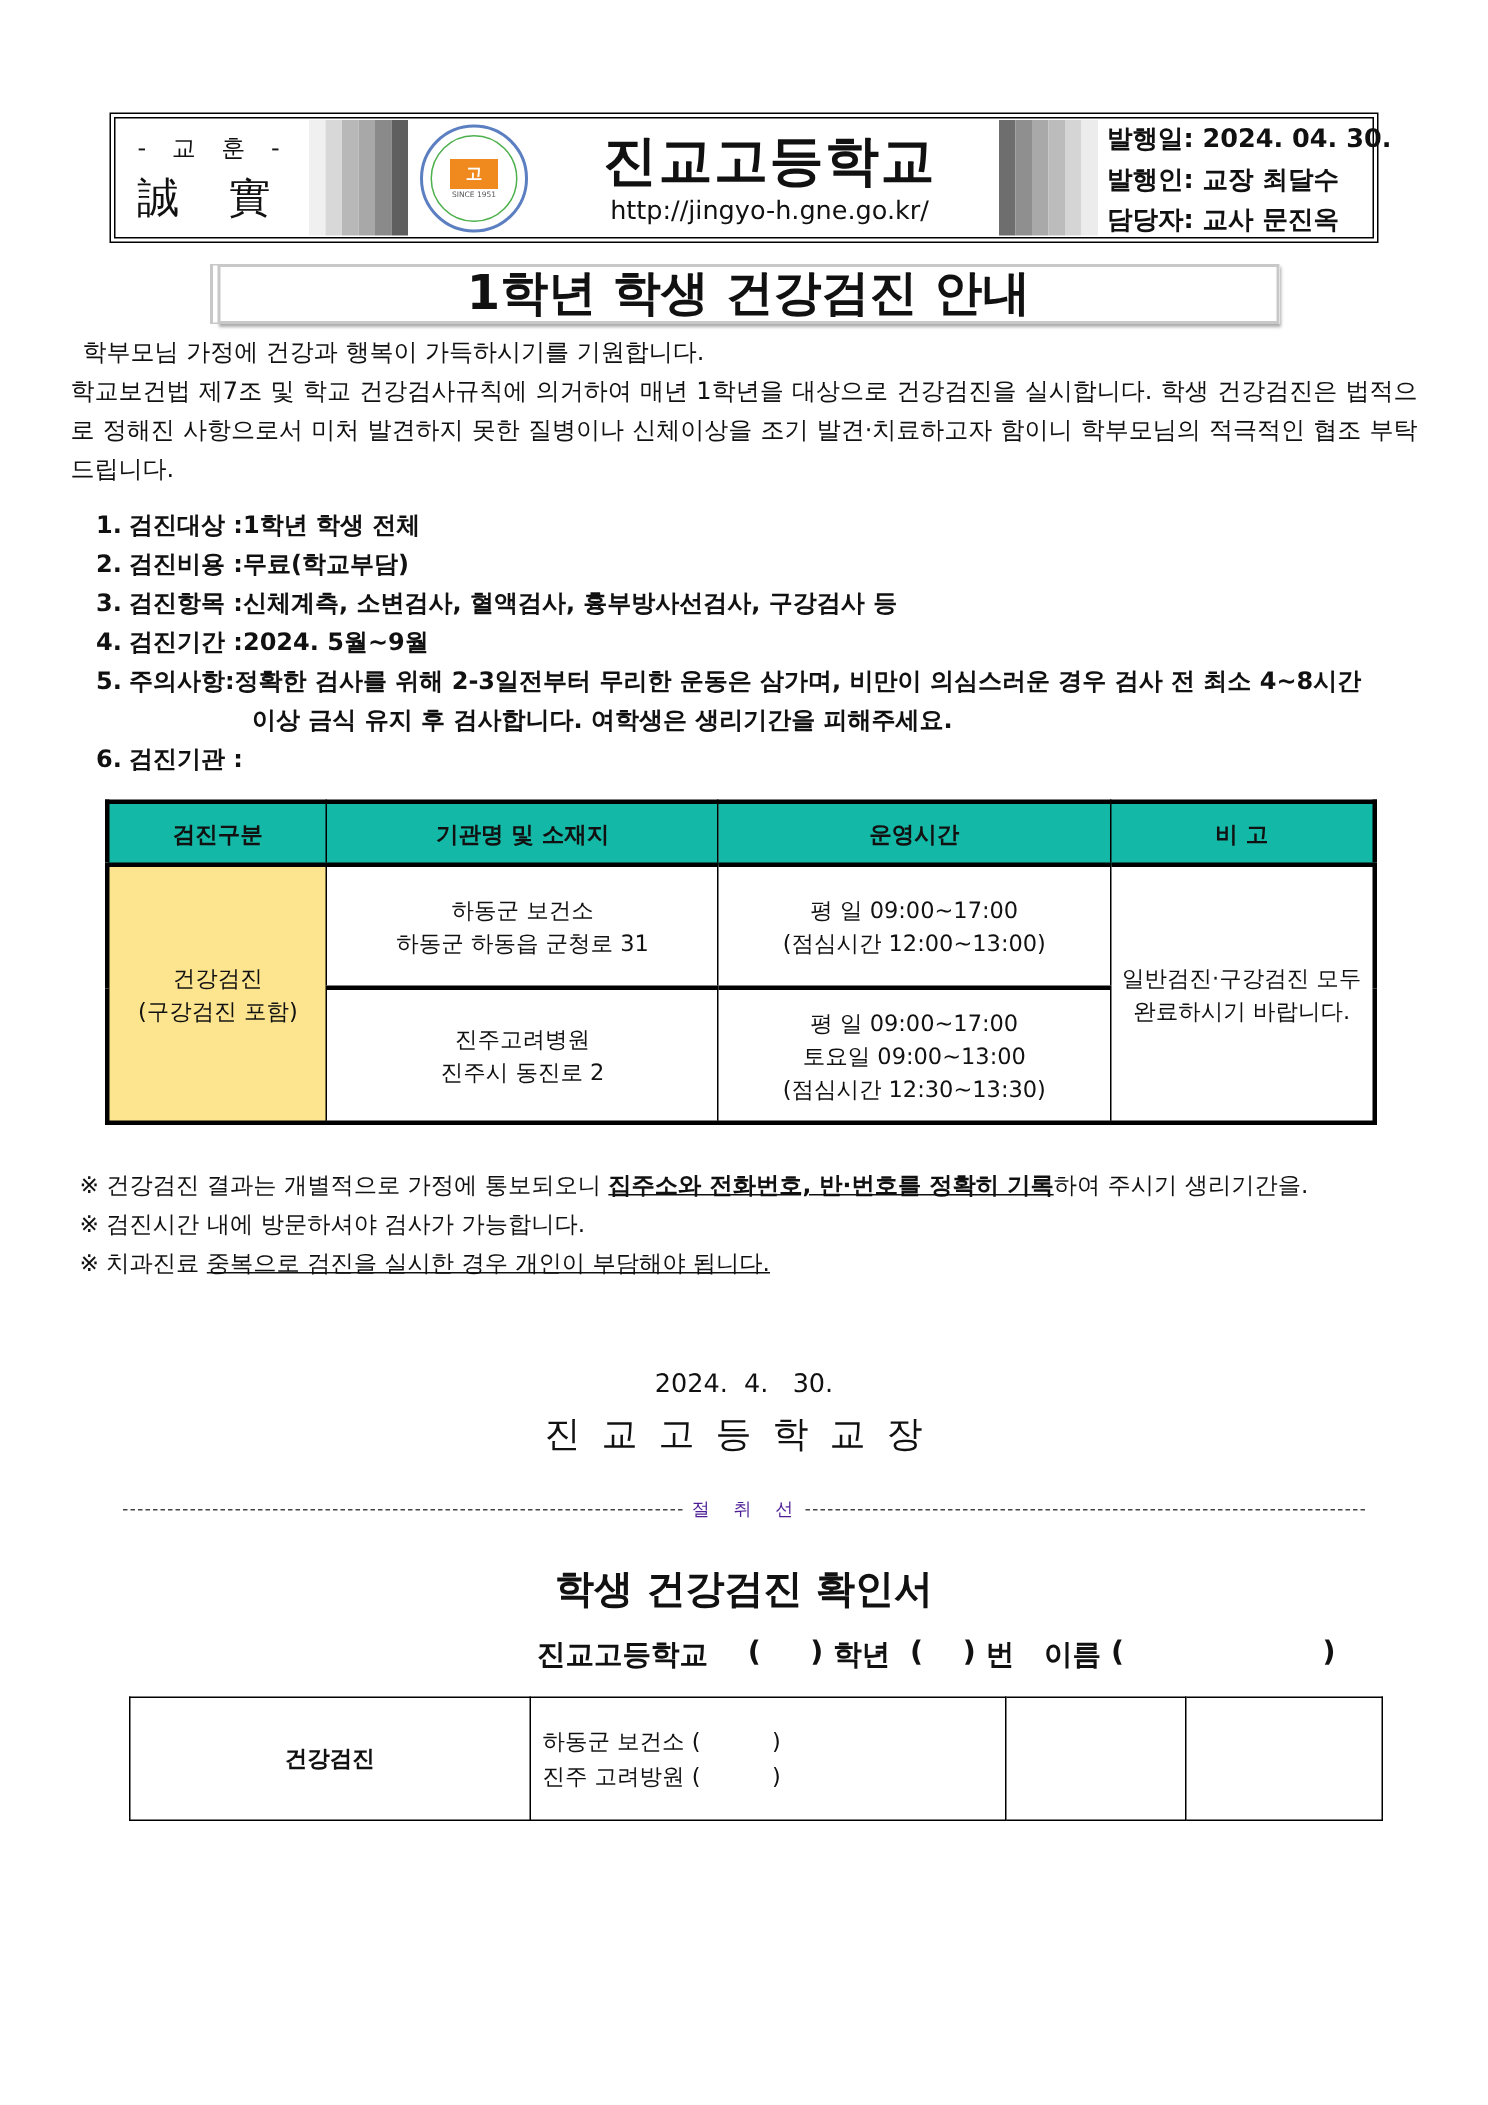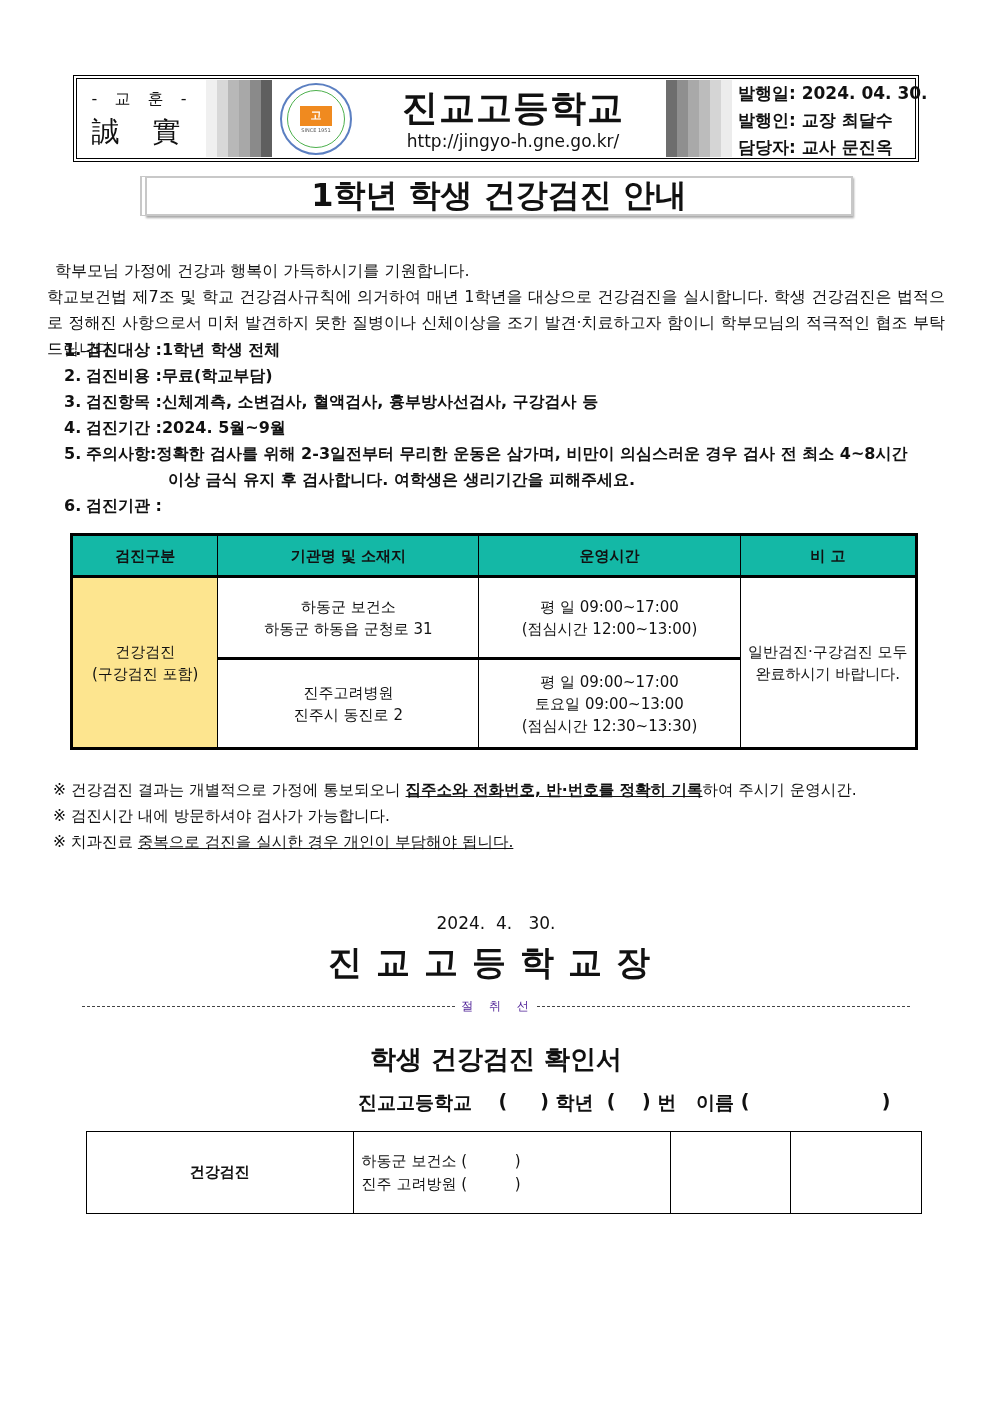--- a/index.html
+++ b/index.html
@@ -22,21 +22,21 @@
   .title-box { flex: 1; display: flex; flex-direction: column; align-items: center; justify-content: center; }
   .school-name { font-size: 36px; font-weight: bold; letter-spacing: 1px; line-height: 44px; }
   .school-url { font-size: 17px; line-height: 22px; }
   .pub-info { width: 182px; display: flex; flex-direction: column; justify-content: space-between; padding-left: 6px; }
   .pub-info div { font-size: 17px; font-weight: bold; line-height: 27px; white-space: nowrap; }
 
   
   .doc-title { position: absolute; left: 145px; top: 176px; width: 708px; height: 40px; border: 2px solid #c8c8c8; box-shadow: -4px 0 0 -1px #fff, -5px 0 0 0 #c8c8c8, 1px 2px 2px #aaa; display: flex; align-items: center; justify-content: center; font-size: 32px; font-weight: bold; }
 
   
-  .para { position: absolute; left: 47px; width: 898px; font-size: 16px; line-height: 26px; text-align: justify; margin-top: 36px; }
+  .para { position: absolute; left: 47px; width: 898px; font-size: 16px; line-height: 26px; text-align: justify; }
   .greeting { top: 222px; padding-left: 8px; }
   .intro { top: 248px; }
 
   .items { position: absolute; left: 64px; top: 337px; width: 880px; }
   .item { font-size: 16px; line-height: 26px; font-weight: bold; display: flex; }
   .item .num { width: 22px; }
   .item .cont { font-weight: bold; }
   .item .indent { padding-left: 104px; }
 
   
@@ -48,21 +48,21 @@
   .inst-table tr.r2 td { height: 90px; border-top: 3px solid #000; }
 
   
   .notes { position: absolute; left: 53px; top: 777px; width: 900px; }
   .note { font-size: 15.5px; line-height: 26px; white-space: nowrap; }
   .u { text-decoration: underline; }
   .ub { text-decoration: underline; font-weight: bold; }
 
   
   .sign-date { position: absolute; left: 0; width: 992px; top: 913px; text-align: center; font-size: 17px; font-weight: normal; }
-  .sign-name { position: absolute; left: 0; width: 992px; top: 940px; text-align: center; font-size: 34px; font-weight: bold; letter-spacing: 14px; }
+  .sign-name { position: absolute; left: 0; width: 992px; top: 940px; text-align: center; font-size: 24px; font-weight: normal; letter-spacing: 14px; }
 
   .cutline { position: absolute; left: 82px; width: 828px; top: 998px; display: flex; align-items: center; }
   .cutline .dash { flex: 1; border-top: 1px dashed #444; height: 0; }
   .cutline .lbl { font-size: 12px; letter-spacing: 6px; padding: 0 2px 0 6px; color: #4c1d95; }
 
   .conf-title { position: absolute; left: 0; width: 992px; top: 1042px; text-align: center; font-size: 26px; font-weight: bold; }
   .conf-line { position: absolute; left: 358px; top: 1090px; font-size: 19px; font-weight: bold; display: flex; white-space: pre; }
 
   .conf-table { position: absolute; left: 86px; top: 1131px; width: 836px; border-collapse: collapse; border: 1.5px solid #000; }
   .conf-table th, .conf-table td { border: 1px solid #000; font-size: 15px; font-weight: normal; text-align: center; vertical-align: middle; }
@@ -197,21 +197,21 @@
       <div>평  일 09:00~17:00</div>
       <div>토요일 09:00~13:00</div>
       <div>(점심시간 12:30~13:30)</div>
     </td>
   </tr>
 </tbody>
   </table>
 
 <div class="notes">
   <div class="note">
-    <span>※ 건강검진 결과는 개별적으로 가정에 통보되오니 </span><span class="ub">집주소와 전화번호, 반·번호를 정확히 기록</span><span>하여 주시기 운영시간.</span>
+    <span>※ 건강검진 결과는 개별적으로 가정에 통보되오니 </span><span class="ub">집주소와 전화번호, 반·번호를 정확히 기록</span><span>하여 주시기 생리기간을.</span>
   </div>
   <div class="note">
     <span>※ 검진시간 내에 방문하셔야 검사가 가능합니다.</span>
   </div>
   <div class="note">
     <span>※ 치과진료 </span><span class="u">중복으로 검진을 실시한 경우 개인이 부담해야 됩니다.</span><span></span>
   </div>
 </div>
 
 <div class="sign-date" style="white-space:pre;">2024.  4.   30.</div>

